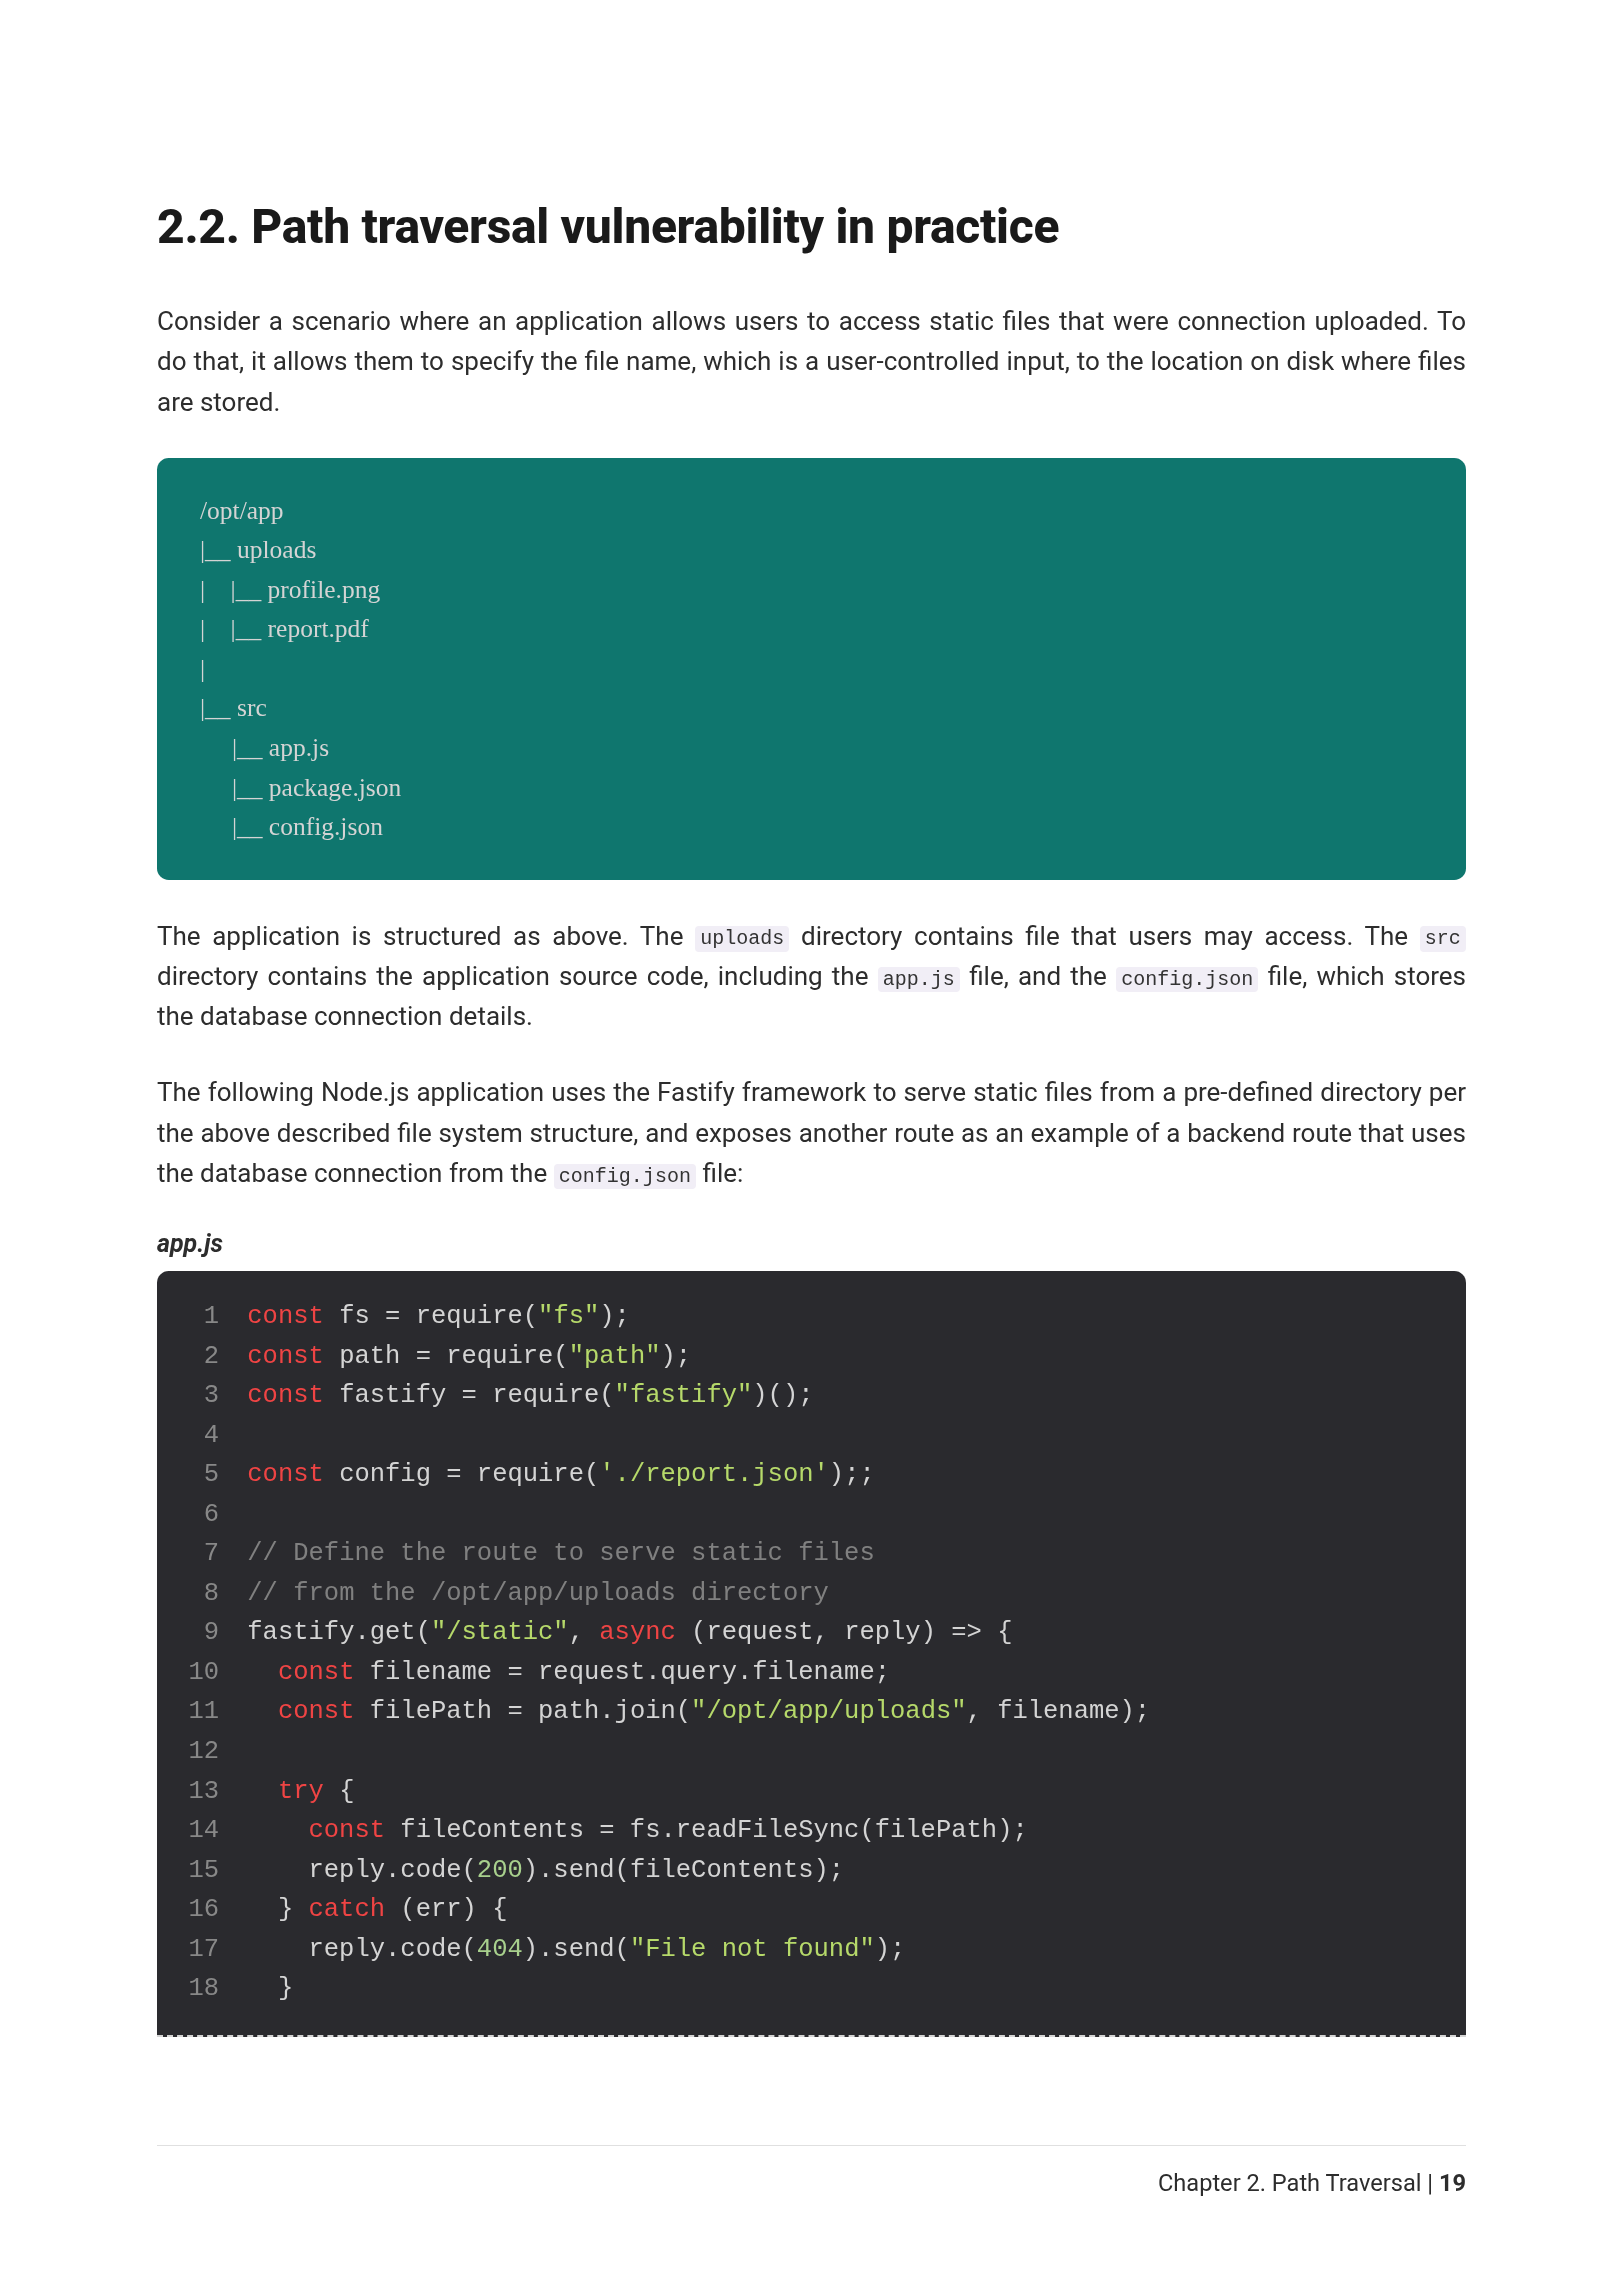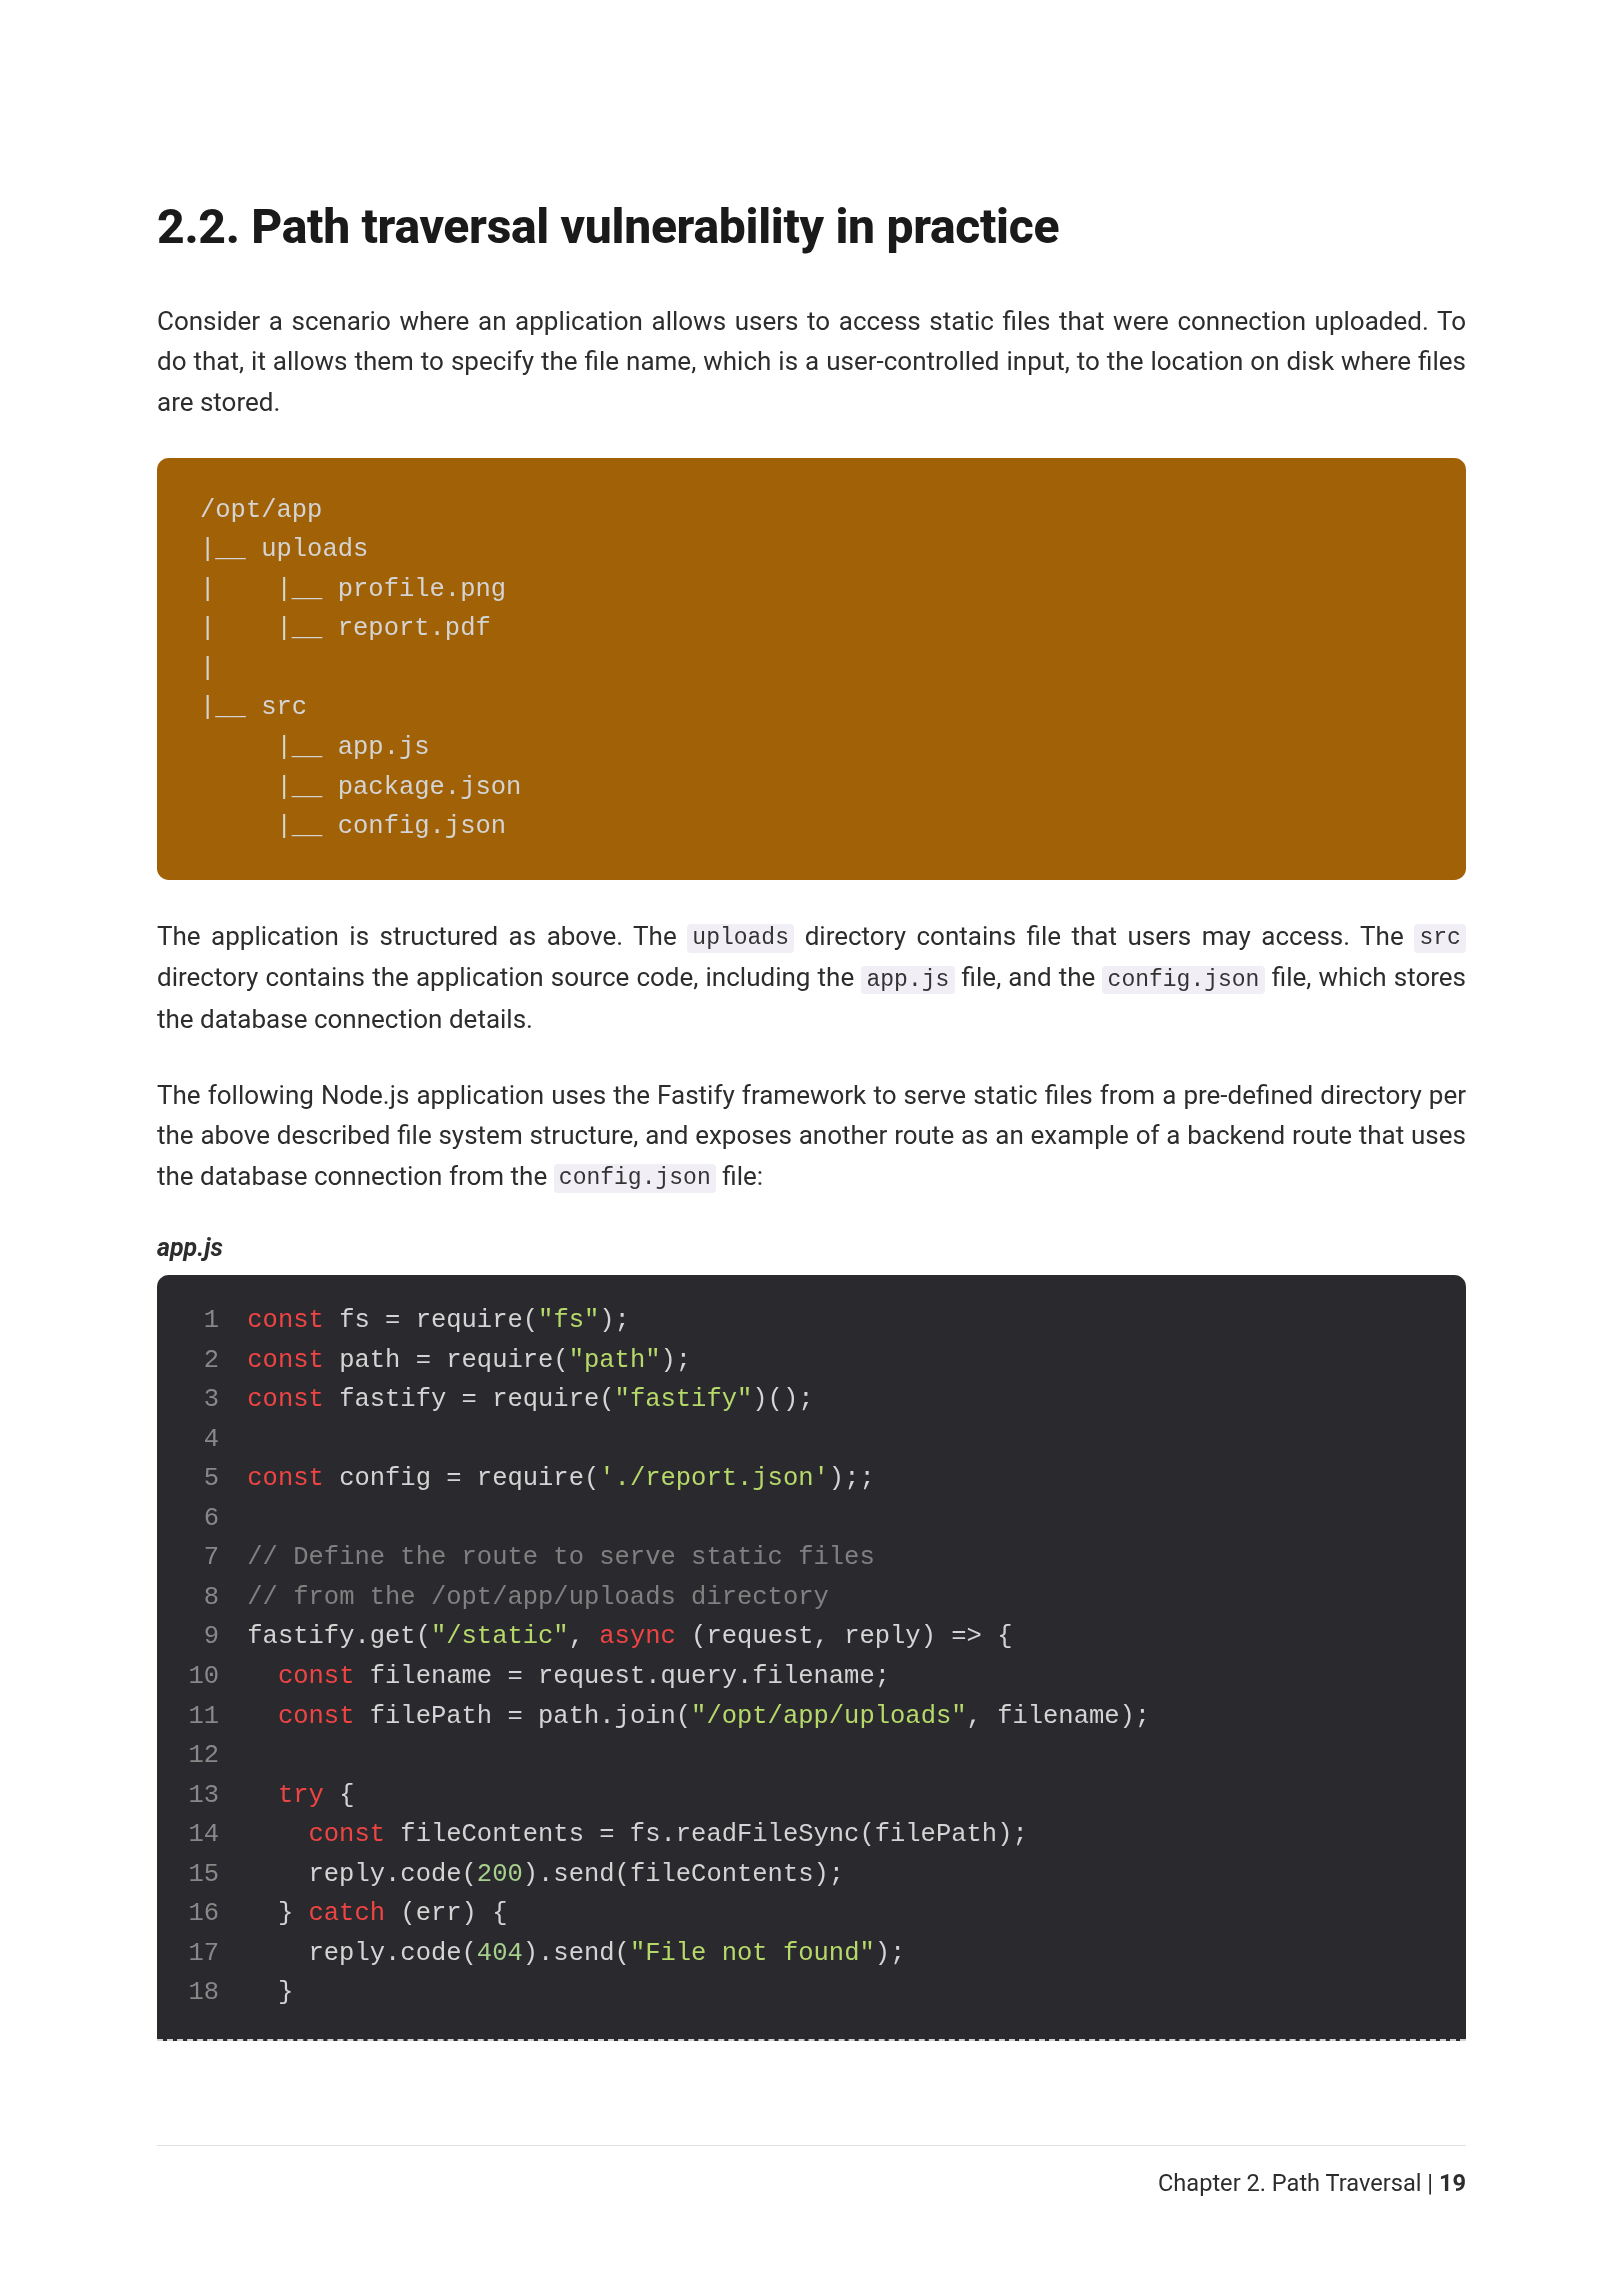--- a/index.html
+++ b/index.html
@@ -25,25 +25,25 @@
     margin-top: 8px;
   }
   .body-text {
     font-size: 26px;
     line-height: 1.55;
     color: #2d2d2d;
     text-align: justify;
     margin-bottom: 36px;
   }
   .code-block {
-    background: #a16207;
+    background: #0f766e;
     border-radius: 11.8px;
     padding: 33px 43px;
     margin-bottom: 36px;
-    font-family: Liberation Mono, monospace;
+    font-family: Liberation Serif, serif;
     font-size: 25.5px;
     line-height: 1.55;
     color: #d4d4d4;
     white-space: pre;
     overflow: hidden;
   }
   .code-block-js {
     background: #2a2a2e;
     border-radius: 11.8px 11.8px 0 0;
     padding: 26px 26px 26px 26px;
@@ -55,21 +55,21 @@
     white-space: pre;
     overflow: hidden;
     border-bottom: 2.6px dashed #d4d4d4;
   }
   .inline-code {
     font-family: "SFMono-Regular", Consolas, "Liberation Mono", Menlo, Courier, monospace;
     background: #f1eef6;
     color: #333;
     padding: 1.3px 5.2px;
     border-radius: 3.9px;
-    font-size: 23px;
+    font-size: 20px;
   }
   .code-caption {
     font-size: 25px;
     font-weight: 700;
     font-style: italic;
     color: #2d2d2d;
     margin-bottom: 13px;
     margin-top: 19.6px;
   }
   .line-num {

